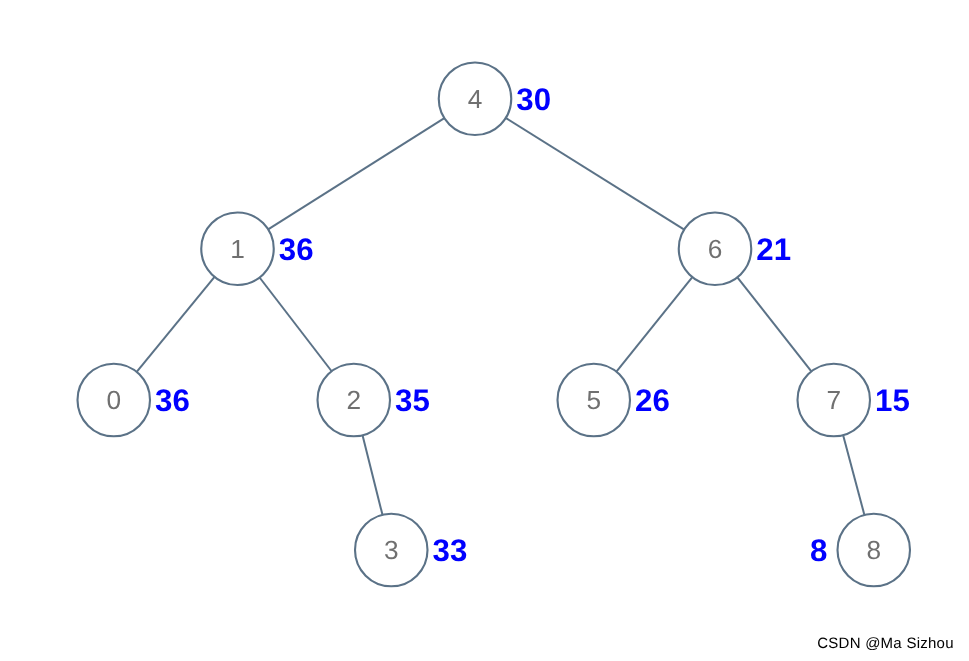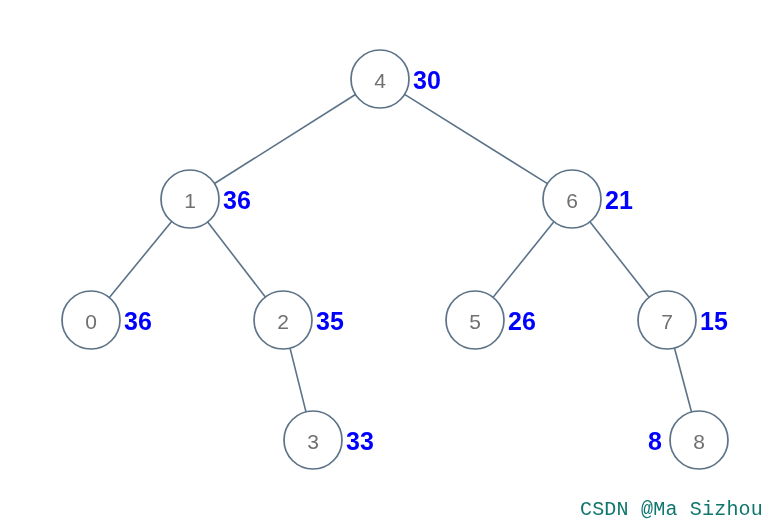--- a/index.html
+++ b/index.html
@@ -51,23 +51,23 @@
   .node-value.left-side {
     text-anchor: end;
   }
   .node-value.right-side {
     text-anchor: start;
   }
   #watermark {
     position: absolute;
     right: 12px;
     bottom: 8px;
-    color: #0f766e;
-    font-family: Liberation Mono, monospace;
-    font-size: 20px;
+    color: #000000;
+    font-family: Liberation Sans, sans-serif;
+    font-size: 12px;
     letter-spacing: 0.2px;
     white-space: nowrap;
   }
 </style>
 </head>
 <body>
 
 <div id="canvas">
   <svg id="tree-svg" viewBox="0 0 775 529" xmlns="http://www.w3.org/2000/svg">
     <g id="edges-layer">

